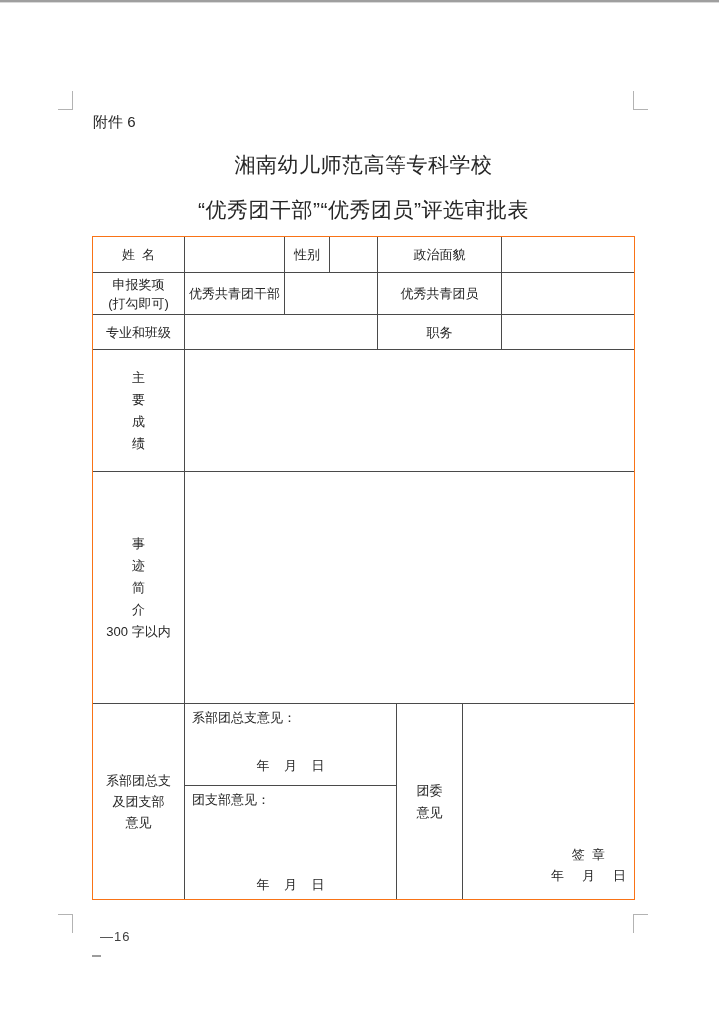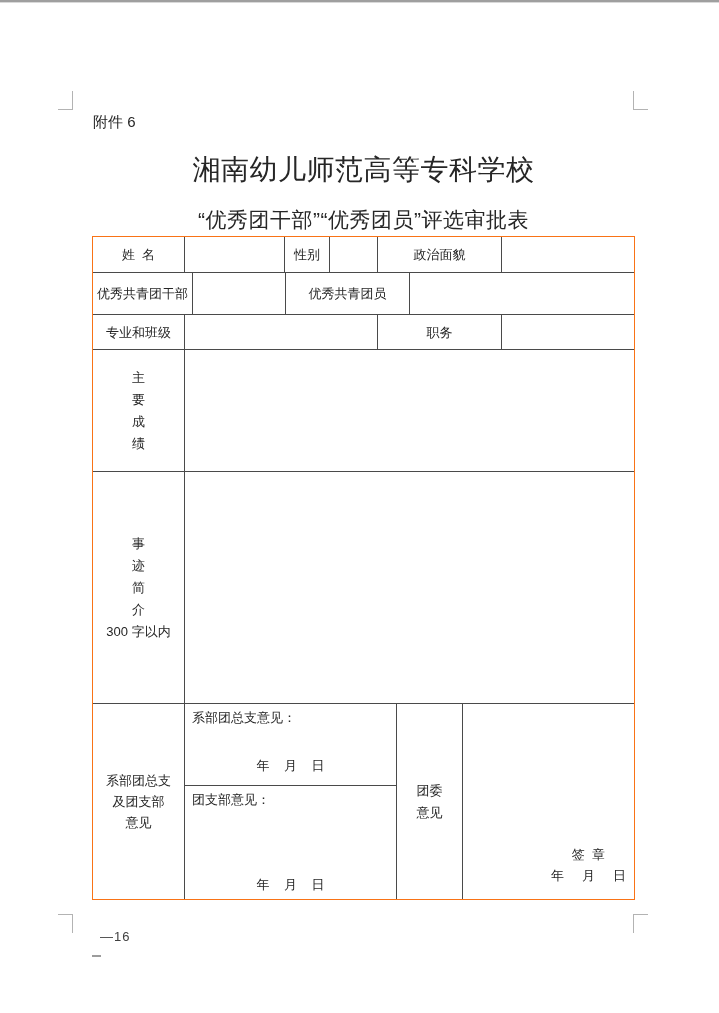--- a/index.html
+++ b/index.html
@@ -13,21 +13,21 @@
 
   
   .crop{position:absolute;width:14px;height:18px;border:0 solid #b3b3b3;}
   .crop.tl{left:58px;top:91px;border-right-width:1px;border-bottom-width:1px;}
   .crop.tr{left:633px;top:91px;border-left-width:1px;border-bottom-width:1px;}
   .crop.bl{left:58px;top:914px;border-right-width:1px;border-top-width:1px;}
   .crop.br{left:633px;top:914px;border-left-width:1px;border-top-width:1px;}
 
   .attachment{position:absolute;left:93px;top:113px;font-size:15px;}
   .title-wrap{position:absolute;left:92px;top:151px;width:543px;text-align:center;}
-  .title-line1{font-size:28px;letter-spacing:0.5px;margin-bottom:17px;}
+  .title-line1{font-size:21px;letter-spacing:0.5px;margin-bottom:17px;}
   .title-line2{font-size:21px;letter-spacing:0.5px;}
 
   
   .form-table{
     position:absolute;left:92px;top:236px;width:543px;height:664px;
     box-sizing:border-box;border:1px solid #f97316;
     display:flex;flex-direction:column;font-size:13px;line-height:17px;
   }
   .trow{display:flex;box-sizing:border-box;border-bottom:1px solid #4a4a4a;flex:none;}
   .trow.last{border-bottom:none;flex:1;}
@@ -84,20 +84,22 @@
     <div class="tcell w92 ws-pre">姓  名</div>
     <div class="tcell w100"></div>
     <div class="tcell w45">性别</div>
     <div class="tcell w48"></div>
     <div class="tcell w124">政治面貌</div>
     <div class="tcell grow end"></div>
   </div>
 
 
   <div class="trow r3">
+    <div class="tcell w92 ws-preline lh19">申报奖项
+(打勾即可)</div>
     <div class="tcell w100">优秀共青团干部</div>
     <div class="tcell w93"></div>
     <div class="tcell w124">优秀共青团员</div>
     <div class="tcell grow end"></div>
   </div>
 
   <div class="trow r4">
     <div class="tcell w92">专业和班级</div>
     <div class="tcell w193"></div>
     <div class="tcell w124">职务</div>

